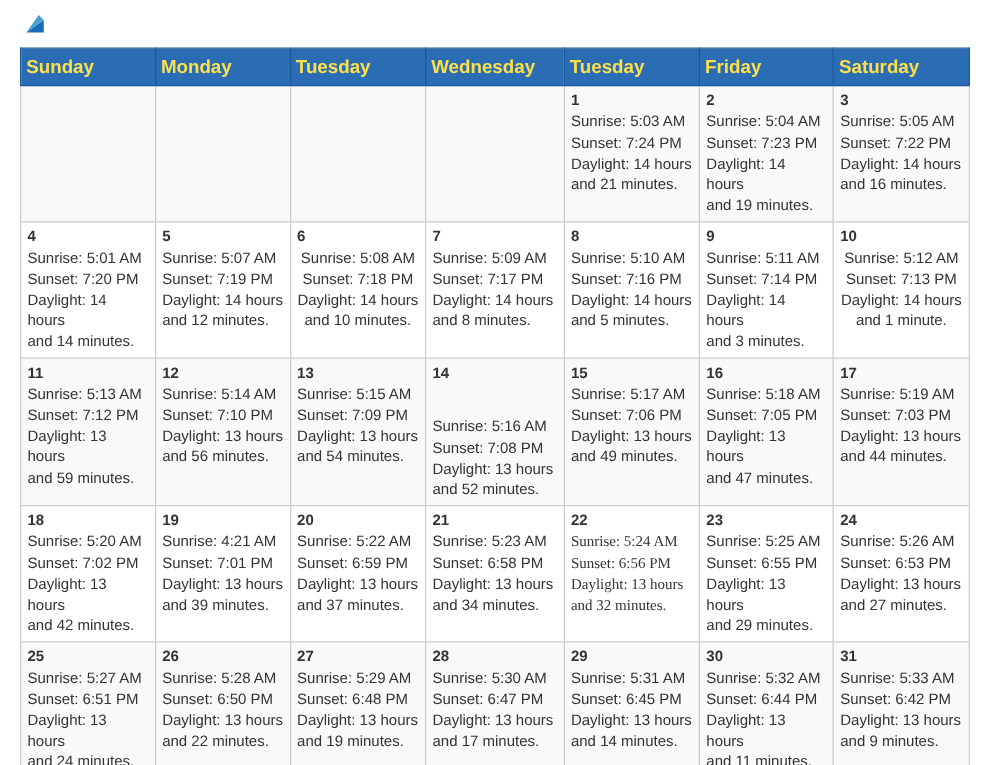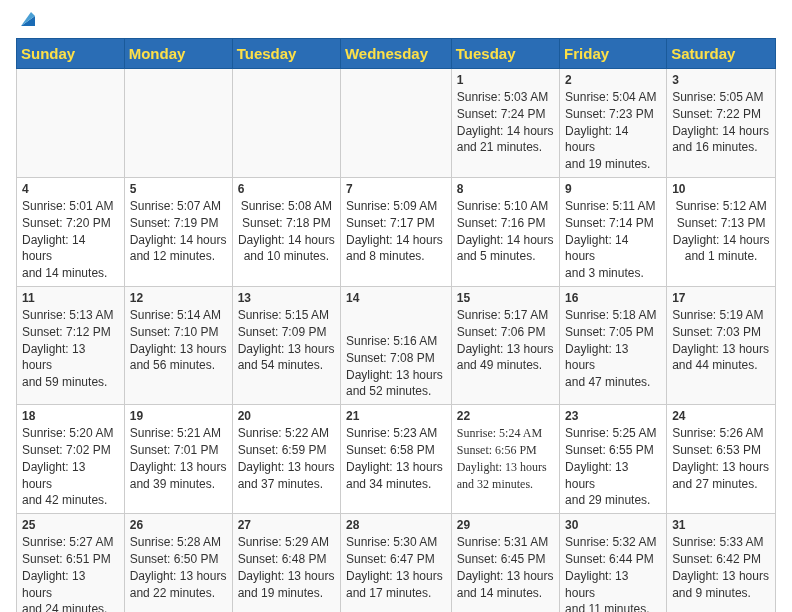--- a/index.html
+++ b/index.html
@@ -252,21 +252,21 @@
       <tr>
         <td>
           <span class="day-number">18</span>
           <div class="day-info" style="white-space: pre-line;">Sunrise: 5:20 AM
 Sunset: 7:02 PM
 Daylight: 13 hours
 and 42 minutes.</div>
         </td>
         <td>
           <span class="day-number">19</span>
-          <div class="day-info" style="white-space: pre-line;">Sunrise: 5:21 AM
+          <div class="day-info" style="white-space: pre-line;">Sunrise: 4:21 AM
 Sunset: 7:01 PM
 Daylight: 13 hours
 and 39 minutes.</div>
         </td>
         <td>
           <span class="day-number">20</span>
           <div class="day-info" style="white-space: pre-line;">Sunrise: 5:22 AM
 Sunset: 6:59 PM
 Daylight: 13 hours
 and 37 minutes.</div>

